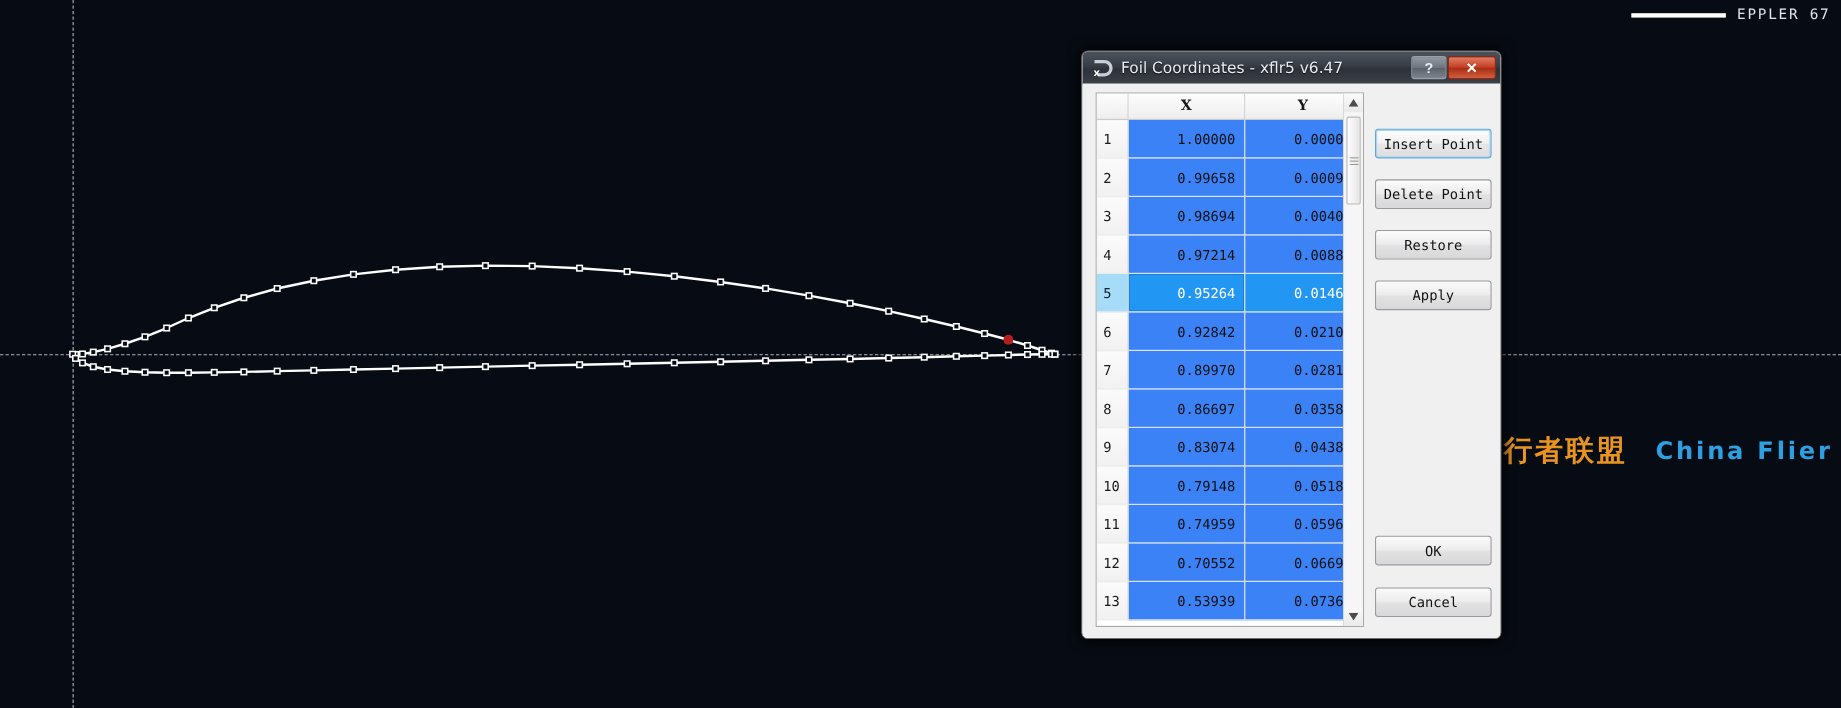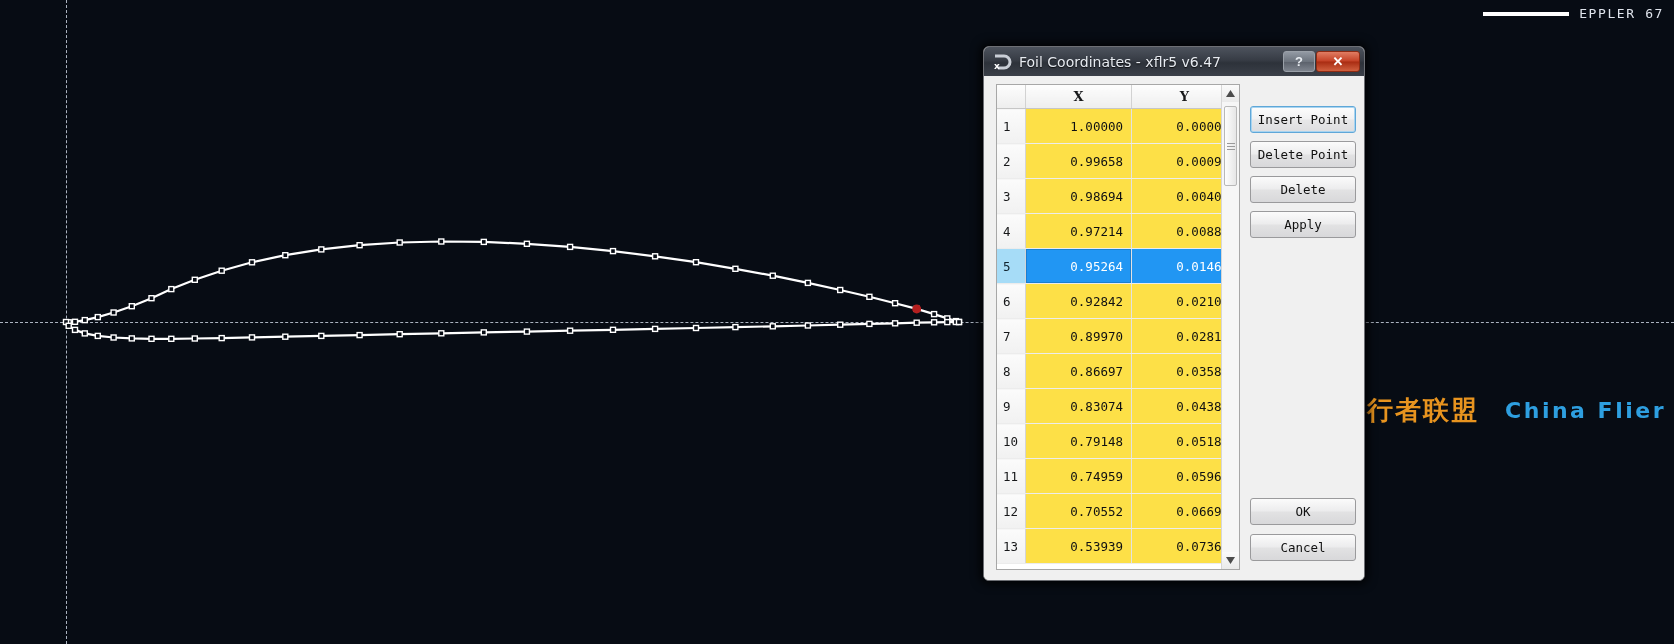--- a/index.html
+++ b/index.html
@@ -128,21 +128,21 @@
     border-right:1px solid #e2e2e2;
     border-bottom:1px solid #ececec;
     color:#0f1012;
     padding:0 8px;
   }
   table.coords td.idx{
     background:linear-gradient(180deg,#fbfbfb 0%,#f1f1f1 100%);
     border-right:1px solid #d4d4d4;
     text-align:left;padding-left:6px;color:#17181a;
   }
-  table.coords td.num{text-align:right;background:#fde047;}
+  table.coords td.num{text-align:right;background:#3b82f6;}
   table.coords tr.sel td.num{background:#2196f3;color:#ffffff;padding-left:27px;}
   table.coords tr.sel td.idx{background:#a6dcf7;color:#10232e;}
   table.coords tr.sel td.val-x{box-shadow:inset 0 0 0 1px #1b7fd0;}
 
   .tbl-inner{display:flex;flex:1;min-height:0;}
   .tbl-scrollbox{flex:1;overflow:hidden;}
 
   
   .vscroll{
     width:17px;flex:0 0 17px;
@@ -170,20 +170,21 @@
   }
   .btn{
     height:25px;
     background:linear-gradient(180deg,#fbfbfb 0%,#ececed 48%,#e2e2e3 52%,#d8d8da 100%);
     border:1px solid #9a9a9c;border-radius:3px;
     font-family:"DejaVu Sans Mono","Liberation Mono",monospace;
     font-size:12.5px;color:#111;
     display:flex;align-items:center;justify-content:center;
     margin-bottom:8px;
     user-select:none;
+    margin-top:11px;
   }
   .btn.focused{
     border:1px solid #5fa7d8;
     box-shadow:0 0 0 1px #a8d4f0 inset;
     background:linear-gradient(180deg,#fdfdfd 0%,#f1f1f2 48%,#e7e7e8 52%,#dddddf 100%);
   }
   .btn-spacer{flex:1;}
   .btn.bottom{margin-bottom:9px;}
 </style>
 </head>
@@ -402,21 +403,21 @@
                   <path d="M0 0 L9 0 L4.5 7 Z" fill="#4c4c4c"></path>
                 </svg>
             </div>
           </div>
         </div>
       </div>
 
       <div class="btn-col">
         <div class="btn focused">Insert Point</div>
         <div class="btn">Delete Point</div>
-        <div class="btn">Delete</div>
+        <div class="btn">Restore</div>
         <div class="btn">Apply</div>
         <div class="btn-spacer"></div>
         <div class="btn bottom">OK</div>
         <div class="btn bottom">Cancel</div>
       </div>
 
     </div>
   </div>
 </div>
 

